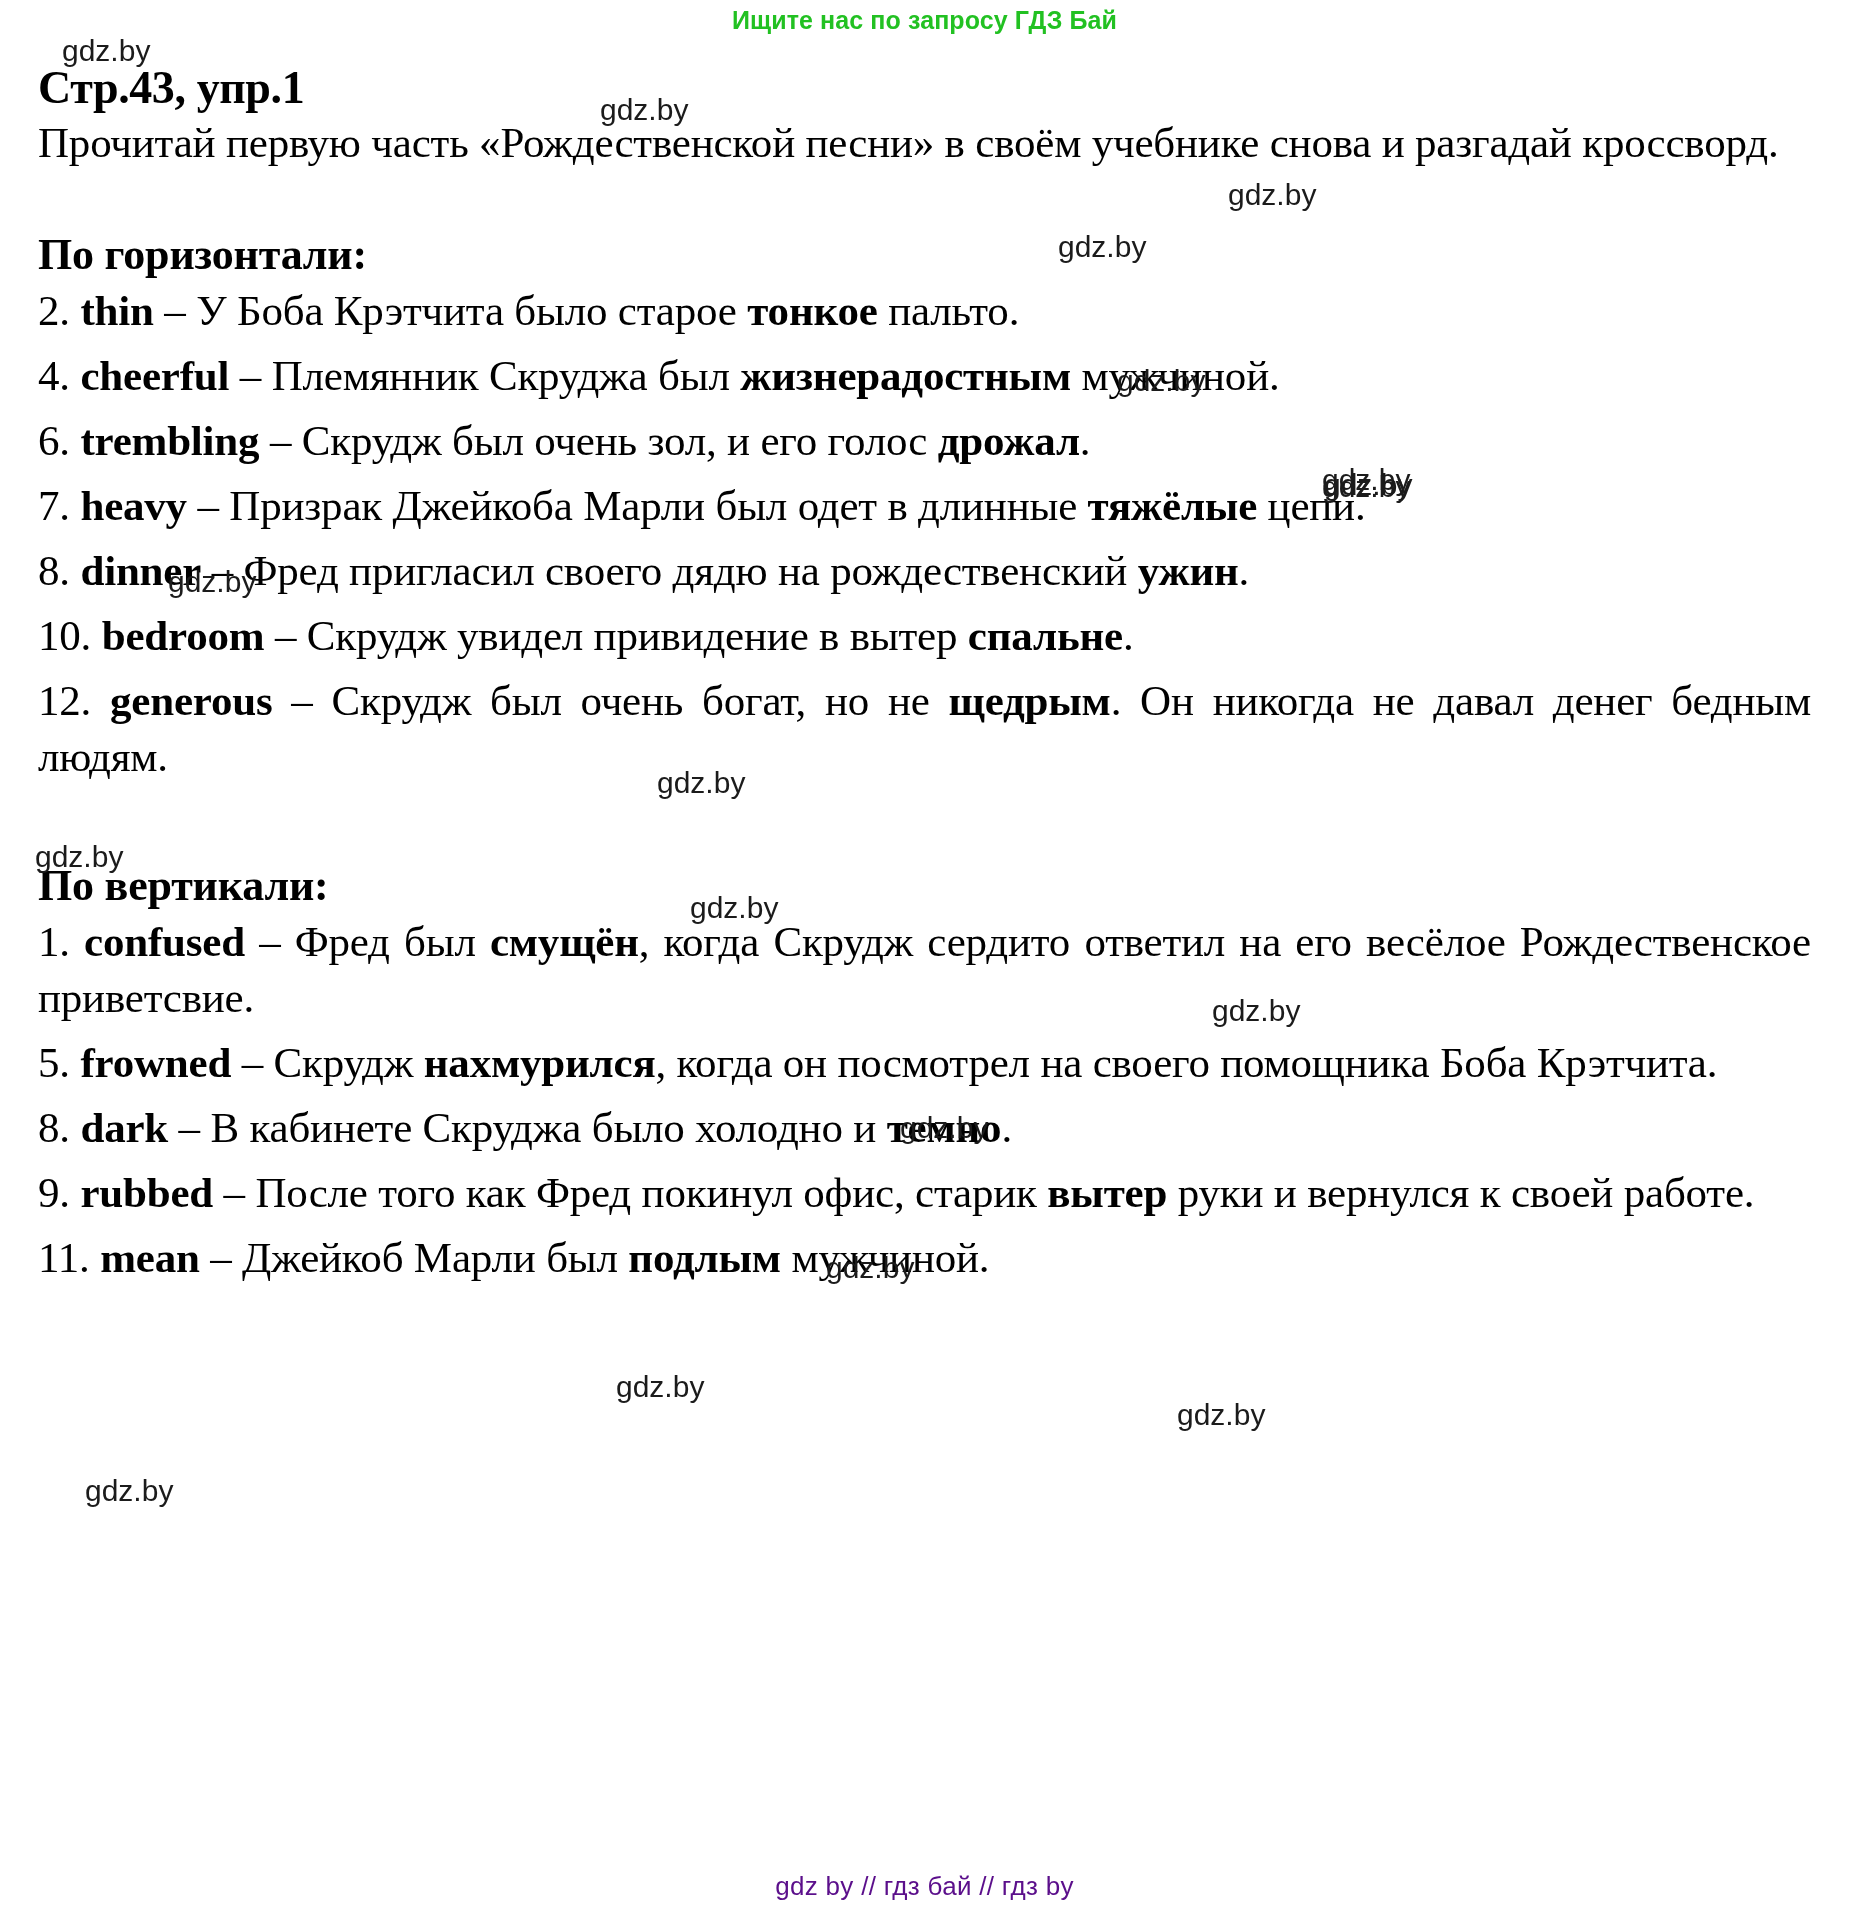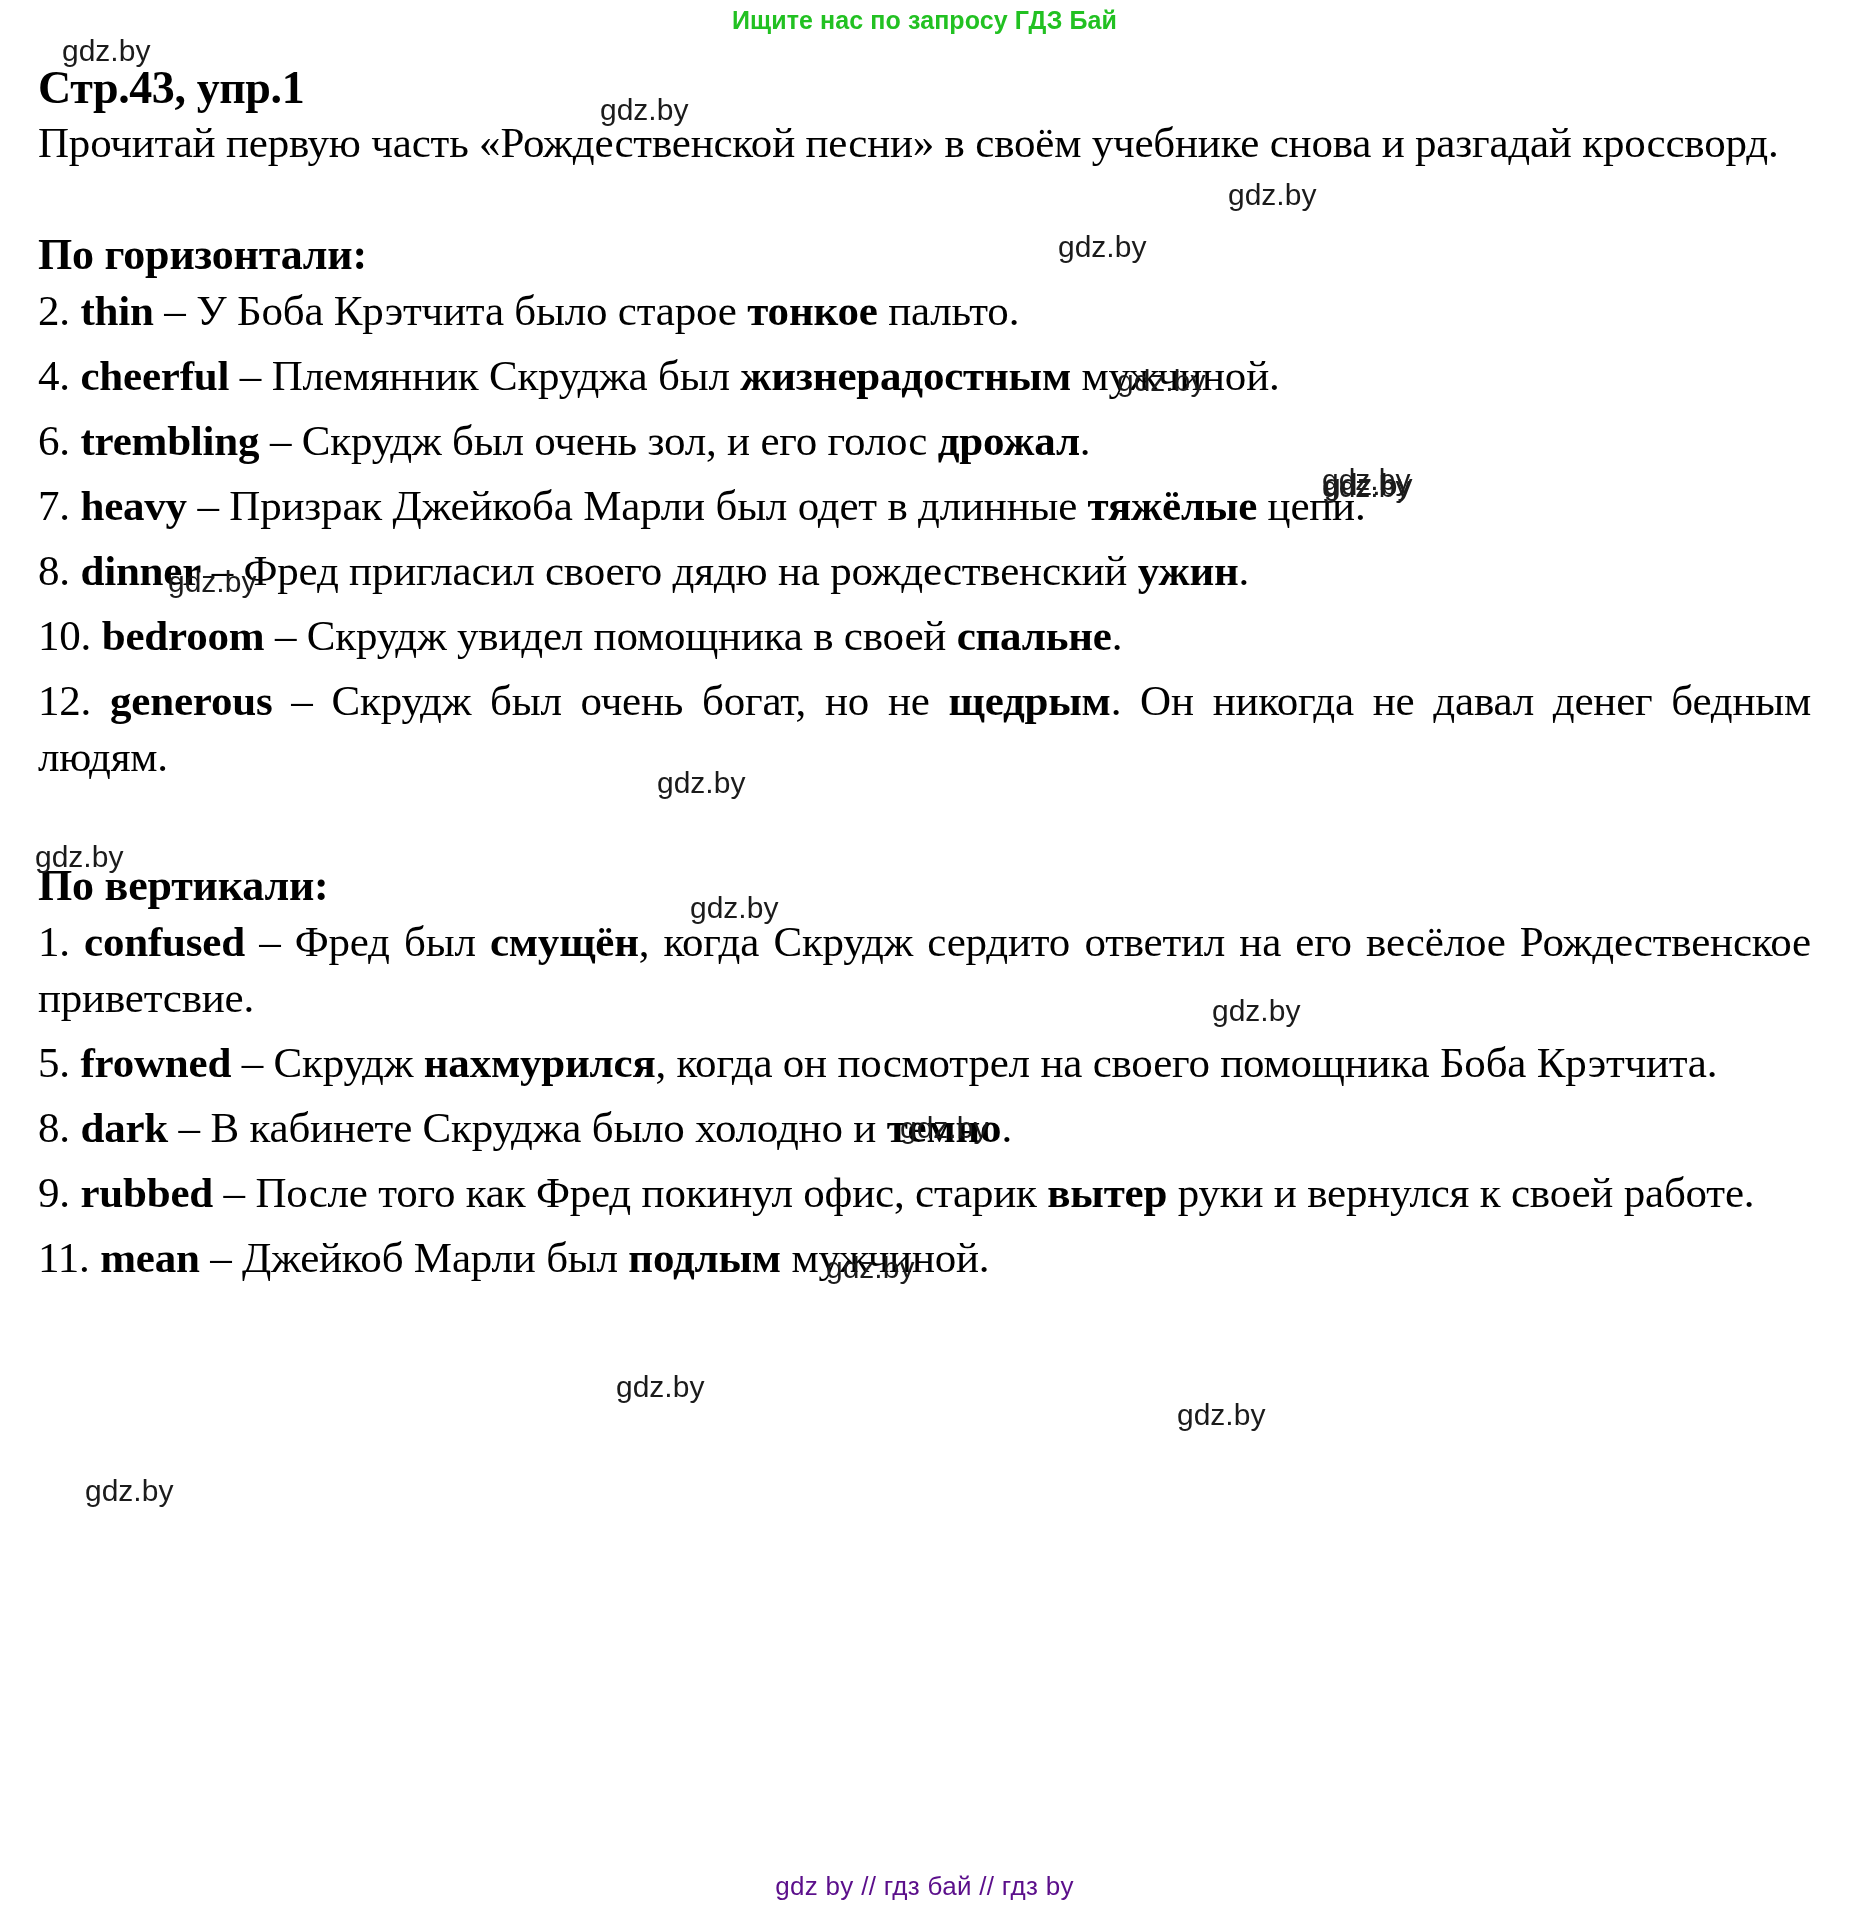--- a/index.html
+++ b/index.html
@@ -118,21 +118,21 @@
 
   <div class="spacer-md"></div>
 
   <p class="section-title">По горизонтали:</p>
   <div id="across-clues">
       <p class="clue"><span>2.</span> <b>thin</b><span> – </span><span>У Боба Крэтчита было старое </span><b>тонкое</b><span> пальто.</span></p>
       <p class="clue"><span>4.</span> <b>cheerful</b><span> – </span><span>Племянник Скруджа был </span><b>жизнерадостным</b><span> мужчиной.</span></p>
       <p class="clue"><span>6.</span> <b>trembling</b><span> – </span><span>Скрудж был очень зол, и его голос </span><b>дрожал</b><span>.</span></p>
       <p class="clue"><span>7.</span> <b>heavy</b><span> – </span><span>Призрак Джейкоба Марли был одет в длинные </span><b>тяжёлые</b><span> цепи.</span></p>
       <p class="clue"><span>8.</span> <b>dinner</b><span> – </span><span>Фред пригласил своего дядю на рождественский </span><b>ужин</b><span>.</span></p>
-      <p class="clue"><span>10.</span> <b>bedroom</b><span> – </span><span>Скрудж увидел помощника в своей </span><b>спальне</b><span>.</span></p>
+      <p class="clue"><span>10.</span> <b>bedroom</b><span> – </span><span>Скрудж увидел привидение в вытер </span><b>спальне</b><span>.</span></p>
       <p class="clue"><span>12.</span> <b>generous</b><span> – </span><span>Скрудж был очень богат, но не </span><b>щедрым</b><span>. Он никогда не давал денег бедным людям.</span></p>
     </div>
 
   <div class="spacer-lg"></div>
 
   <p class="section-title">По вертикали:</p>
   <div id="down-clues">
       <p class="clue"><span>1.</span> <b>confused</b><span> – </span><span>Фред был </span><b>смущён</b><span>, когда Скрудж сердито ответил на его весёлое Рождественское приветсвие.</span></p>
       <p class="clue"><span>5.</span> <b>frowned</b><span> – </span><span>Скрудж </span><b>нахмурился</b><span>, когда он посмотрел на своего помощника Боба Крэтчита.</span></p>
       <p class="clue"><span>8.</span> <b>dark</b><span> – </span><span>В кабинете Скруджа было холодно и </span><b>темно</b><span>.</span></p>

